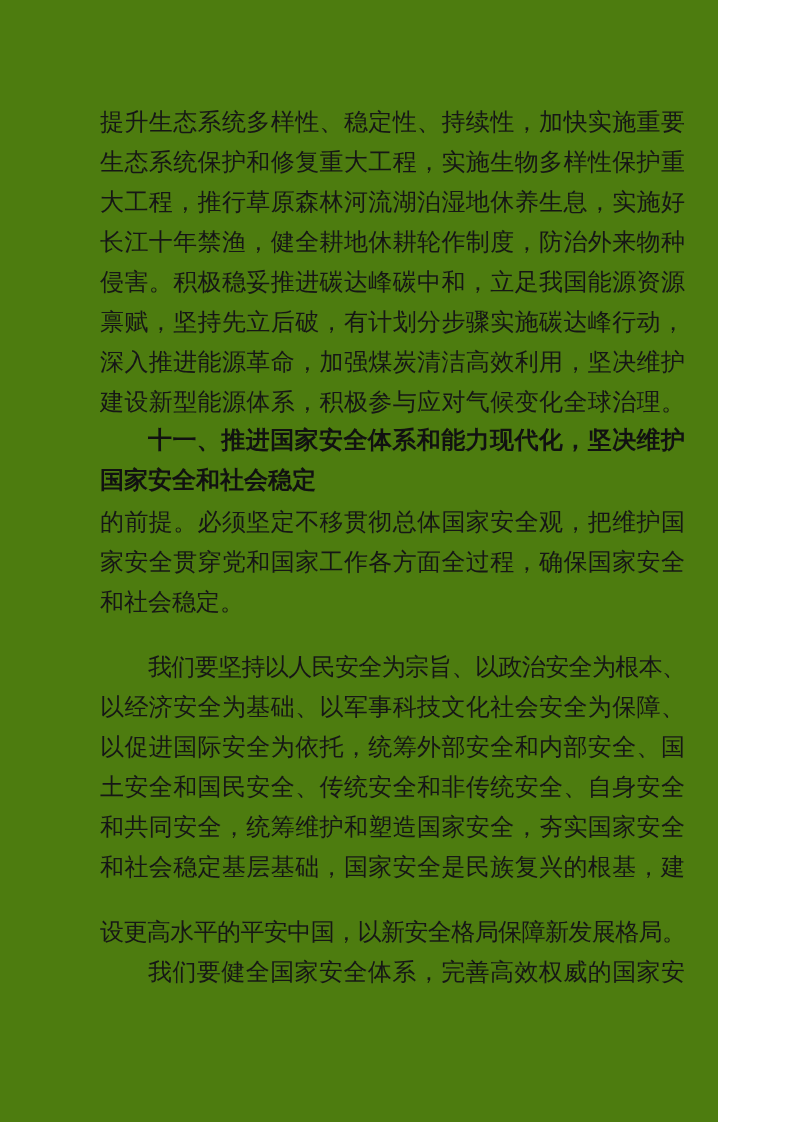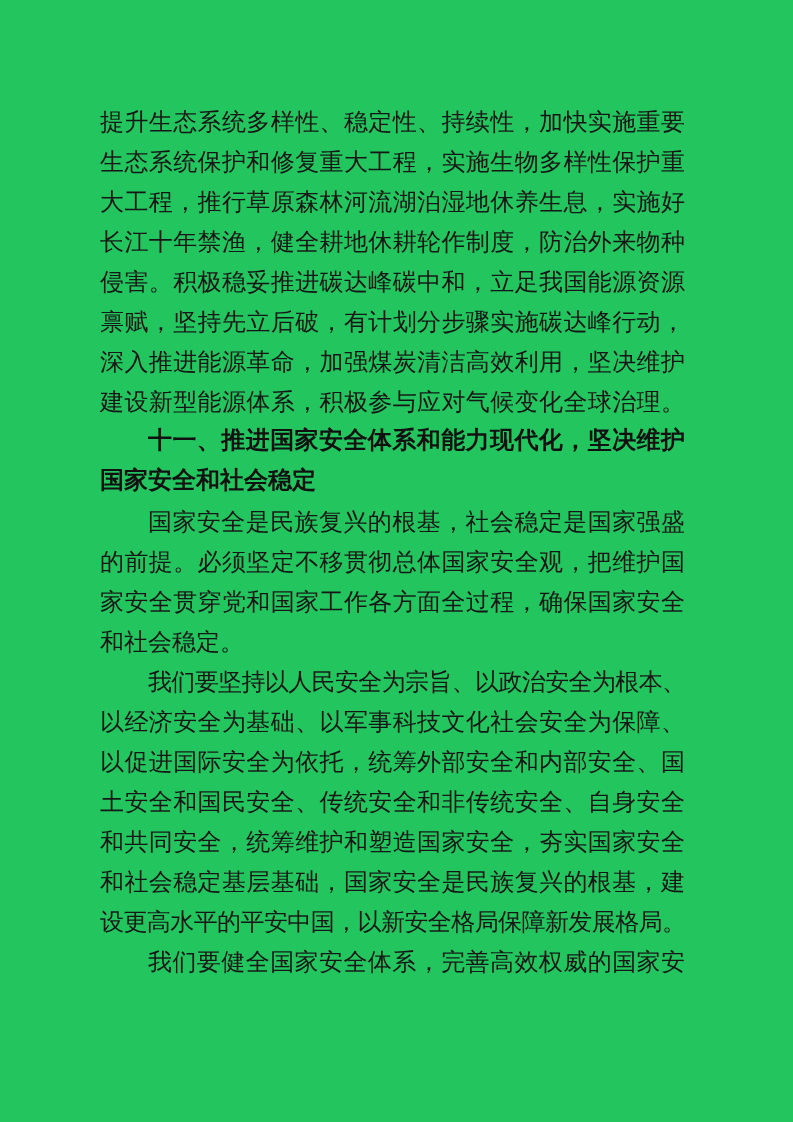--- a/index.html
+++ b/index.html
@@ -2,23 +2,23 @@
 <html><head>
 <meta charset="utf-8">
 <style>
   html, body {
     margin: 0;
     padding: 0;
     background: #ffffff;
   }
   .page {
     position: relative;
-    width: 793px;
+    width: 718px;
     height: 1122px;
-    background: #22c55e;
+    background: #4d7c0f;
     overflow: hidden;
     font-family: "Liberation Serif", "DejaVu Serif", serif;
     color: #161616;
   }
   .textblock {
     position: absolute;
     left: 100px;
     top: 102px;
     width: 585px;
   }
@@ -33,20 +33,21 @@
   }
   .line.short {
     text-align: right;
     text-align-last: left;
   }
   .line.indent {
     text-indent: 48px;
   }
   .line.tight {
     letter-spacing: -1px;
+    margin-top: 25px;
   }
   .line.heading {
     font-family: Liberation Mono, monospace;
     font-weight: bold;
     color: #111111;
   }
 </style>
 </head>
 <body>
 
@@ -58,21 +59,20 @@
     <div class="line">大工程，推行草原森林河流湖泊湿地休养生息，实施好</div>
     <div class="line">长江十年禁渔，健全耕地休耕轮作制度，防治外来物种</div>
     <div class="line">侵害。积极稳妥推进碳达峰碳中和，立足我国能源资源</div>
     <div class="line">禀赋，坚持先立后破，有计划分步骤实施碳达峰行动，</div>
     <div class="line">深入推进能源革命，加强煤炭清洁高效利用，坚决维护</div>
     <div class="line">建设新型能源体系，积极参与应对气候变化全球治理。</div>
 
     <div class="line heading indent">十一、推进国家安全体系和能力现代化，坚决维护</div>
     <div class="line heading short">国家安全和社会稳定</div>
 
-    <div class="line indent">国家安全是民族复兴的根基，社会稳定是国家强盛</div>
     <div class="line">的前提。必须坚定不移贯彻总体国家安全观，把维护国</div>
     <div class="line">家安全贯穿党和国家工作各方面全过程，确保国家安全</div>
     <div class="line short">和社会稳定。</div>
 
     <div class="line indent tight">我们要坚持以人民安全为宗旨、以政治安全为根本、</div>
     <div class="line">以经济安全为基础、以军事科技文化社会安全为保障、</div>
     <div class="line">以促进国际安全为依托，统筹外部安全和内部安全、国</div>
     <div class="line">土安全和国民安全、传统安全和非传统安全、自身安全</div>
     <div class="line">和共同安全，统筹维护和塑造国家安全，夯实国家安全</div>
     <div class="line">和社会稳定基层基础，国家安全是民族复兴的根基，建</div>

